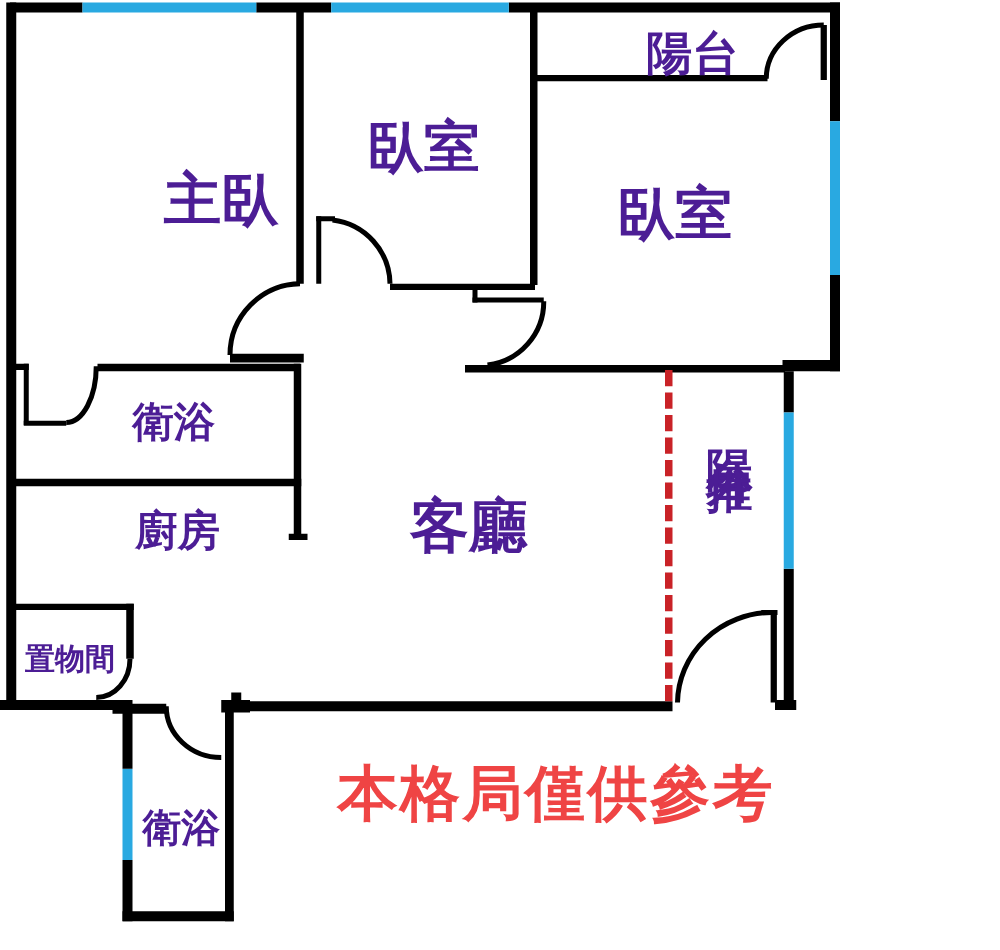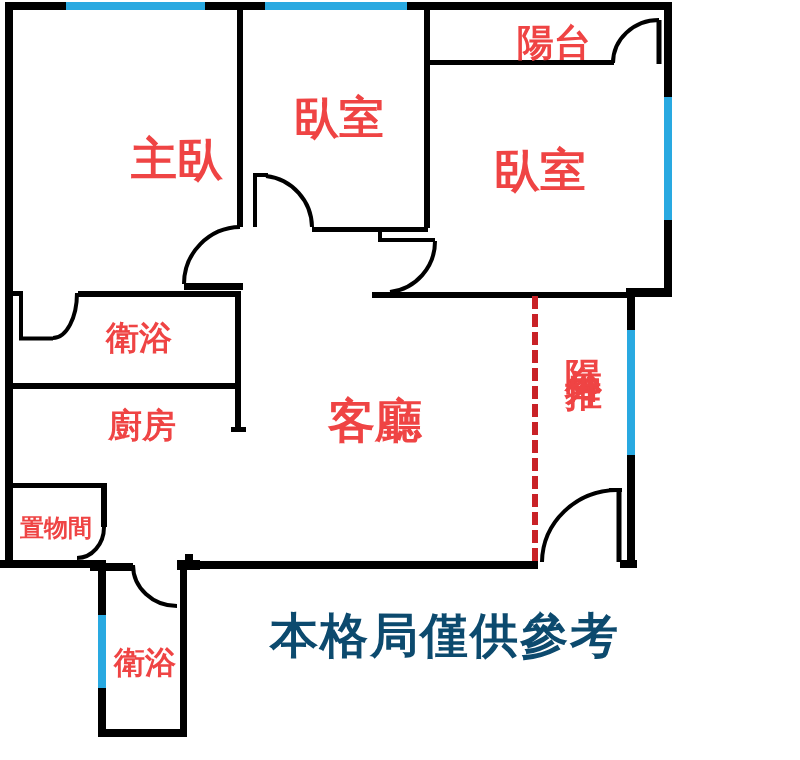--- a/index.html
+++ b/index.html
@@ -1,31 +1,31 @@
 <!DOCTYPE html>
 <html><head>
 <meta charset="utf-8">
 <style>
   html,body{margin:0;padding:0;background:#fff;}
   #canvas{position:relative;width:800px;height:760px;background:#fff;overflow:hidden;
           font-family:"Liberation Sans","DejaVu Sans",sans-serif;}
   #plan-svg{position:absolute;left:0;top:0;}
-  .lbl{position:absolute;color:#ef4444;font-weight:bold;white-space:nowrap;line-height:1;}
+  .lbl{position:absolute;color:#4c1d95;font-weight:bold;white-space:nowrap;line-height:1;}
   .lbl-zhuwo      {left:83px;  top:136px; font-size:46px;margin-left:48px;}
   .lbl-woshi-mid  {left:294px; top:95px;  font-size:45px;}
   .lbl-woshi-right{left:494px; top:147px; font-size:46px;}
   .lbl-yangtai    {left:517px; top:24px;  font-size:37px;}
   .lbl-weiyu-up   {left:106px; top:321px; font-size:33px;}
   .lbl-chufang    {left:108px; top:408px; font-size:34px;}
   .lbl-keting     {left:328px; top:397px; font-size:47px;}
   .lbl-zhiwujian  {left:20px;  top:516px; font-size:24px;}
   .lbl-weiyu-low  {left:114px; top:647px; font-size:31px;}
   .lbl-waitui     {left:565px; top:330px; font-size:37px;
                    writing-mode:vertical-rl; text-orientation:upright; letter-spacing:5px;}
-  .disclaimer{position:absolute;left:270px;top:604px;color:#0c4a6e;font-weight:bold;
+  .disclaimer{position:absolute;left:270px;top:604px;color:#ef4444;font-weight:bold;
               font-size:48px;line-height:64px;letter-spacing:2px;}
 </style>
 </head>
 <body>
 
 <div id="canvas">
 
   <svg id="plan-svg" width="800" height="760" viewBox="0 0 800 760">
 
     <g>

